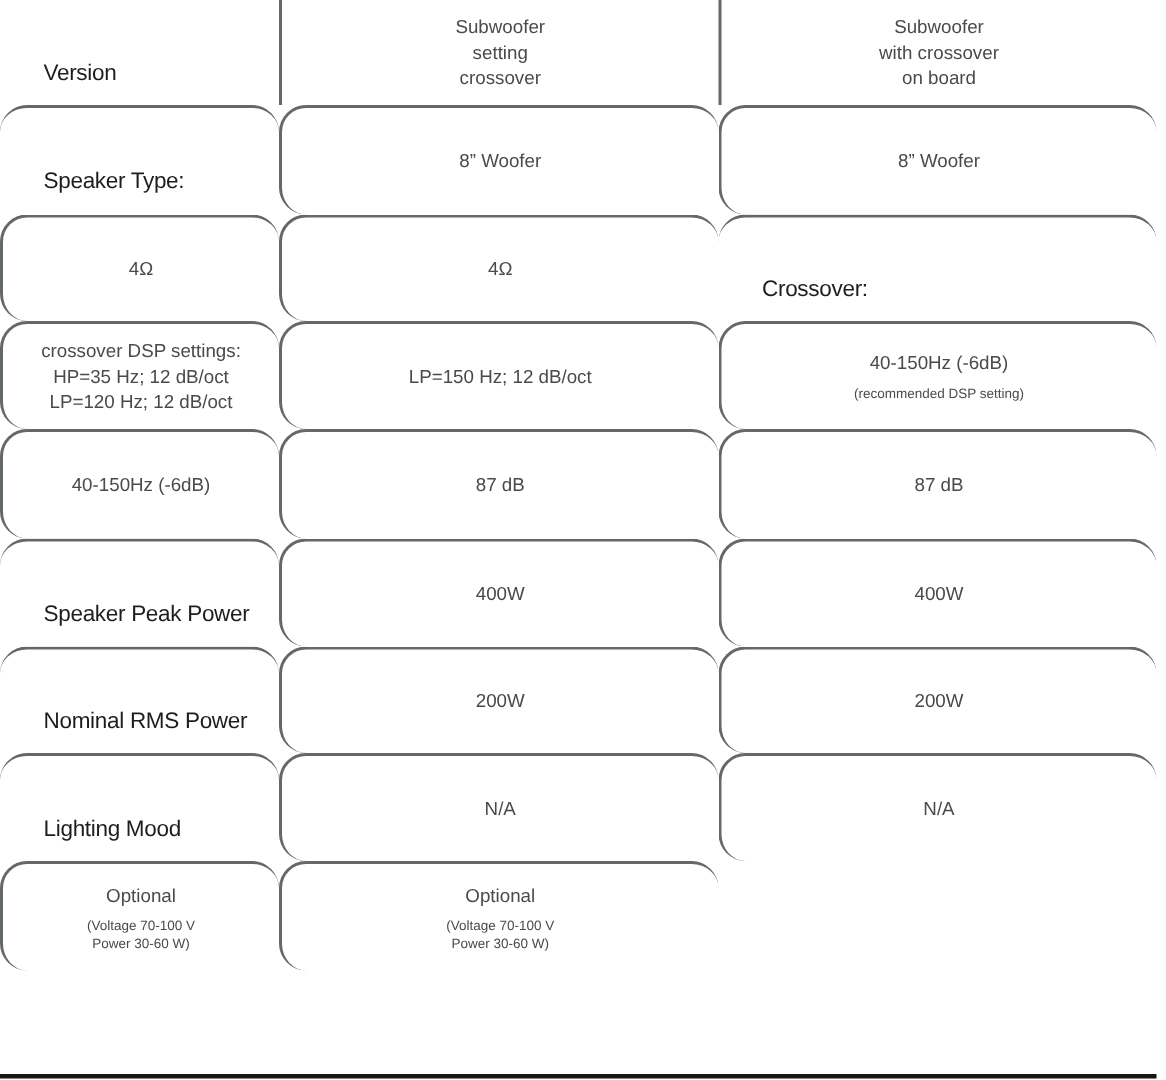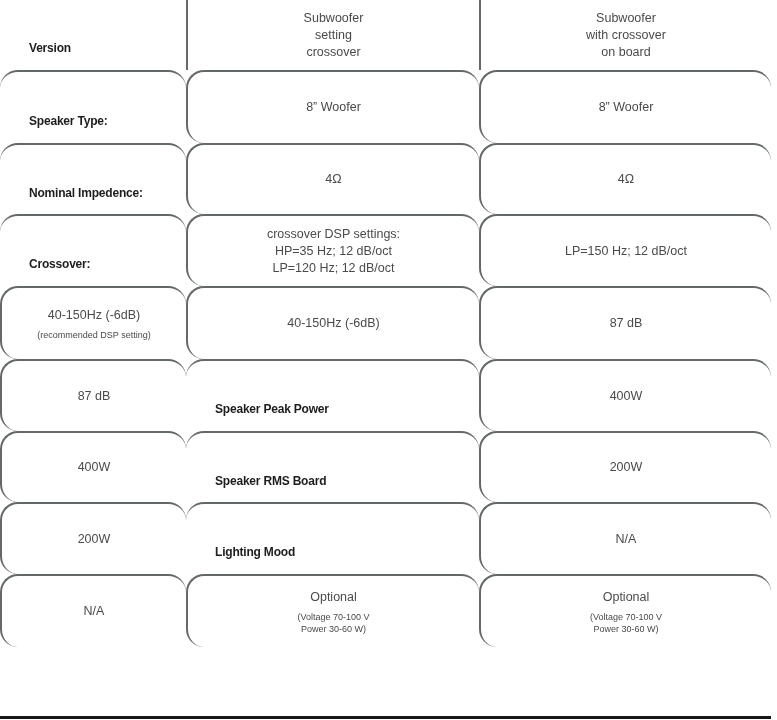--- a/index.html
+++ b/index.html
@@ -50,22 +50,22 @@
   }
   .cell.bt { border-top: 2px solid var(--grid-line-color, #636868); border-radius: 18px; }
   .cell.bl { border-left: 2px solid var(--grid-line-color, #636868); }
 
   .cell.label {
     align-items: flex-start;
     padding-left: 29px;
     padding-right: 6px;
   }
   .cell.label span {
-    font-size: 12px;
-    font-weight: 700;
+    font-size: 15px;
+    font-weight: 400;
     letter-spacing: -0.2px;
     color: var(--label-color, #1d1d1d);
     margin-top: 26px;
   }
 
   .cell.value {
     align-items: center;
     text-align: center;
     padding: 2px 8px;
   }
@@ -104,23 +104,20 @@
       </div>
       <div class="cell label bt">
         <span>Speaker Type:</span>
       </div>
       <div class="cell value bl bt">
         <div class="line">8” Woofer</div>
       </div>
       <div class="cell value bl bt">
         <div class="line">8” Woofer</div>
       </div>
-      <div class="cell label bt">
-        <span>Nominal Impedence:</span>
-      </div>
       <div class="cell value bl bt">
         <div class="line">4Ω</div>
       </div>
       <div class="cell value bl bt">
         <div class="line">4Ω</div>
       </div>
       <div class="cell label bt">
         <span>Crossover:</span>
       </div>
       <div class="cell value bl bt">
@@ -149,21 +146,21 @@
       <div class="cell label bt">
         <span>Speaker Peak Power</span>
       </div>
       <div class="cell value bl bt">
         <div class="line">400W</div>
       </div>
       <div class="cell value bl bt">
         <div class="line">400W</div>
       </div>
       <div class="cell label bt">
-        <span>Speaker RMS Board</span>
+        <span>Nominal RMS Power</span>
       </div>
       <div class="cell value bl bt">
         <div class="line">200W</div>
       </div>
       <div class="cell value bl bt">
         <div class="line">200W</div>
       </div>
       <div class="cell label bt">
         <span>Lighting Mood</span>
       </div>

